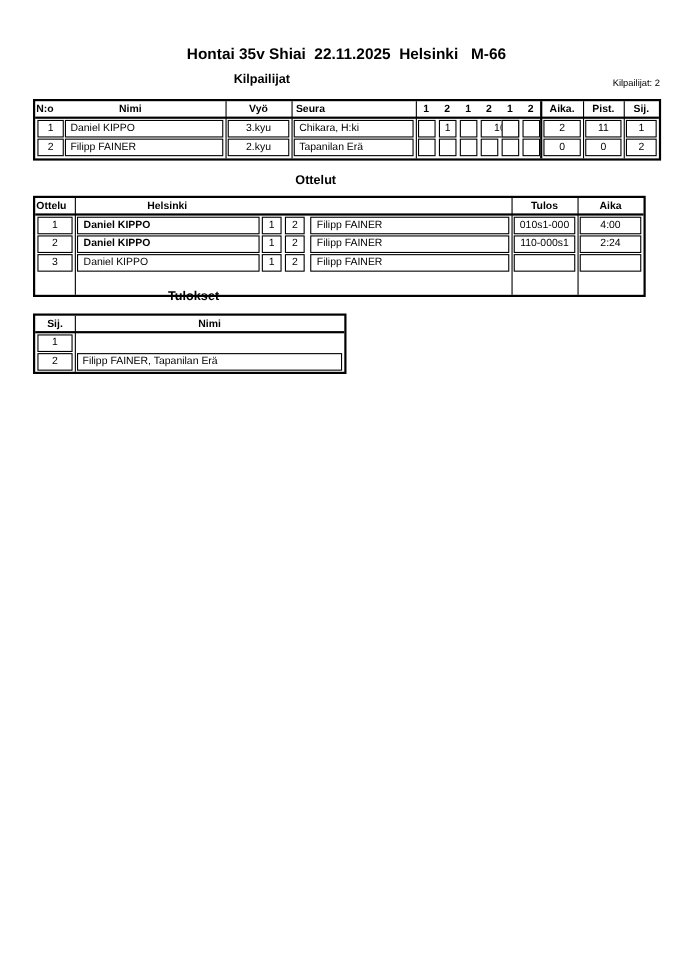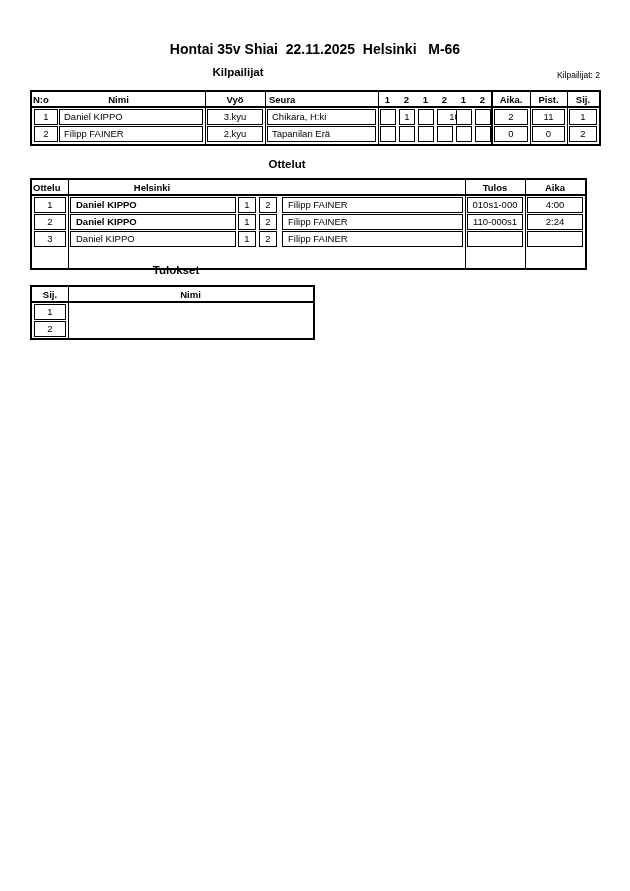--- a/index.html
+++ b/index.html
@@ -165,16 +165,17 @@
       <div class="hc" style="left:0;width:36px">Sij.</div>
       <div class="hc" style="left:36px;width:245px">Nimi</div>
     </div>
 
     <div class="row">
       <div class="c" style="left:2px;width:32px">1</div>
     </div>
 
     <div class="row">
       <div class="c" style="left:2px;width:32px">2</div>
+      <div class="c left" style="left:38px;width:241px">Filipp FAINER, Tapanilan Erä</div>
     </div>
   </div>
 
 </div>
 
 </body></html>

